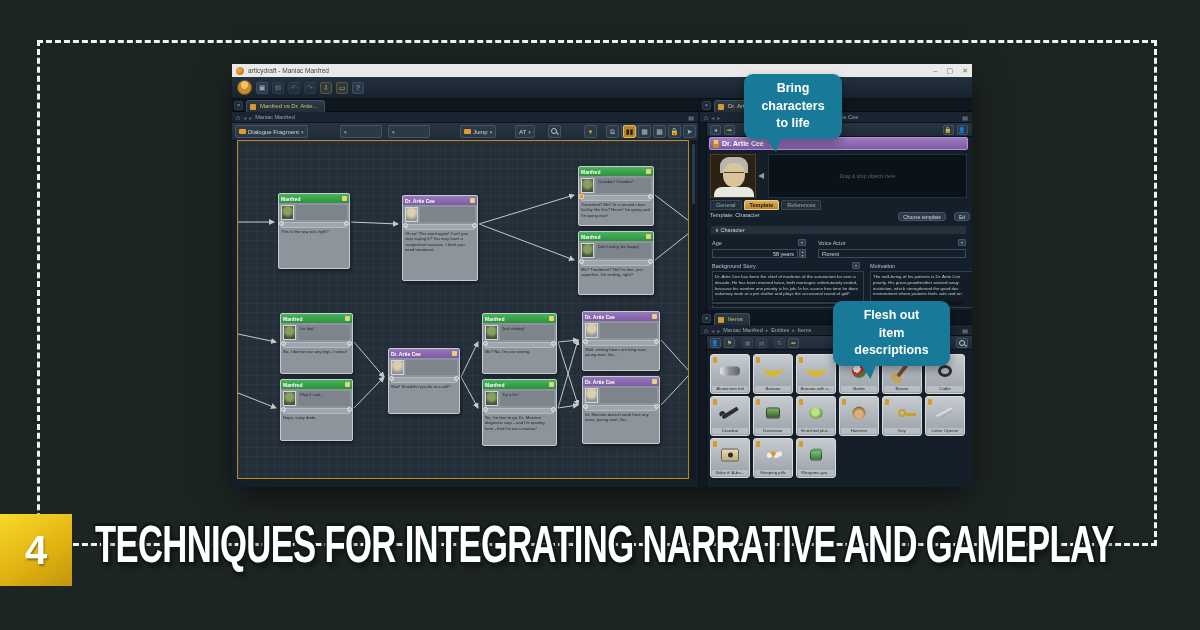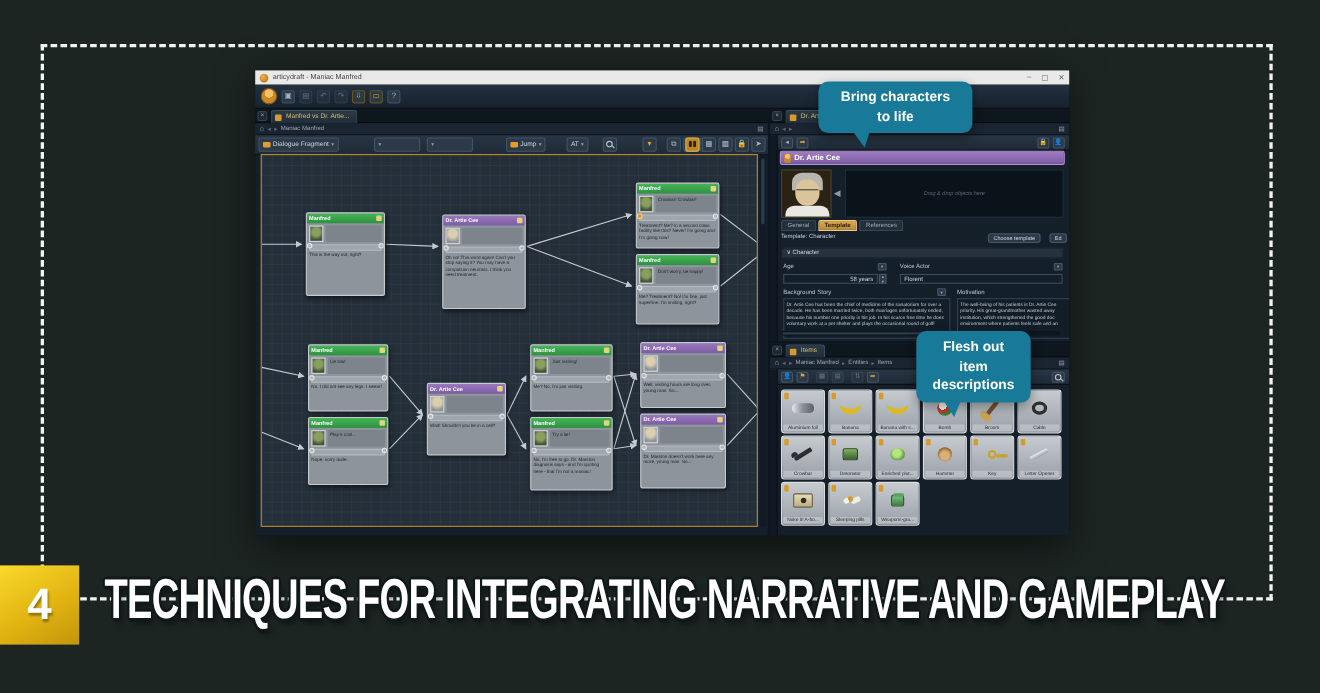--- a/index.html
+++ b/index.html
@@ -122,23 +122,23 @@
   .i-nuke::after { content:""; position:absolute; left:6px; top:3px; width:5px; height:5px; background:#2c2c22; border-radius:50%; }
   .i-pills { width:9px; height:5px; background:linear-gradient(90deg,#f3f0e8 50%,#d89a33 50%); border-radius:3px; transform:translate(-70%,-60%) rotate(-25deg); box-shadow:6px 3px 0 #efece2; }
   .i-canister { width:12px; height:11px; background:linear-gradient(#7cc47e,#3e7b42); border-radius:3px 3px 2px 2px; border:1px solid #2c5630; }
   .i-canister::after { content:""; position:absolute; left:1px; top:-2px; width:10px; height:3px; background:#5aa35e; border-radius:2px; }
 
   
   .callout { position:absolute; background:#187a98; color:#fff; font-weight:bold; font-size:12.5px; line-height:1.4; text-align:center; padding:6px 8px; border-radius:9px; white-space:pre-line; box-shadow:0 4px 10px rgba(0,0,0,.35); z-index:20; }
   .callout::after { content:""; position:absolute; bottom:-13px; border-left:5px solid transparent; border-right:11px solid transparent; border-top:15px solid #187a98; }
   .co-flow { left:321px; top:113px; width:134px; }
   .co-flow::after { left:58%; transform:skewX(-28deg); }
-  .co-char { left:744px; top:74px; width:140px; }
+  .co-char { left:744px; top:74px; width:98px; }
   .co-char::after { left:24%; transform:skewX(22deg); }
-  .co-items { left:833px; top:301px; width:104px; }
+  .co-items { left:833px; top:301px; width:117px; }
   .co-items::after { left:26%; transform:skewX(18deg); }
 
   
   .badge { position:absolute; left:0; top:514px; width:72px; height:72px; background:linear-gradient(150deg,#f8da2b,#e2b412 55%,#c2950d); z-index:6; display:flex; align-items:center; justify-content:center; }
   .badge-num { font-size:40px; font-weight:bold; color:#fff; text-shadow:1px 2px 2px rgba(0,0,0,.35); }
   .slide-title { position:absolute; left:95px; top:515px; z-index:5; font-size:51px; font-weight:bold; color:#fff; letter-spacing:-1px; white-space:nowrap; transform:scaleX(.68); transform-origin:left center;
     text-shadow:3px 0 0 #10181a, -3px 0 0 #10181a, 0 3px 0 #10181a, 0 -3px 0 #10181a, 2px 2px 0 #10181a, -2px -2px 0 #10181a, 2px -2px 0 #10181a, -2px 2px 0 #10181a, 5px 5px 7px rgba(0,0,0,.45); }
 </style>
 </head>
 <body>

